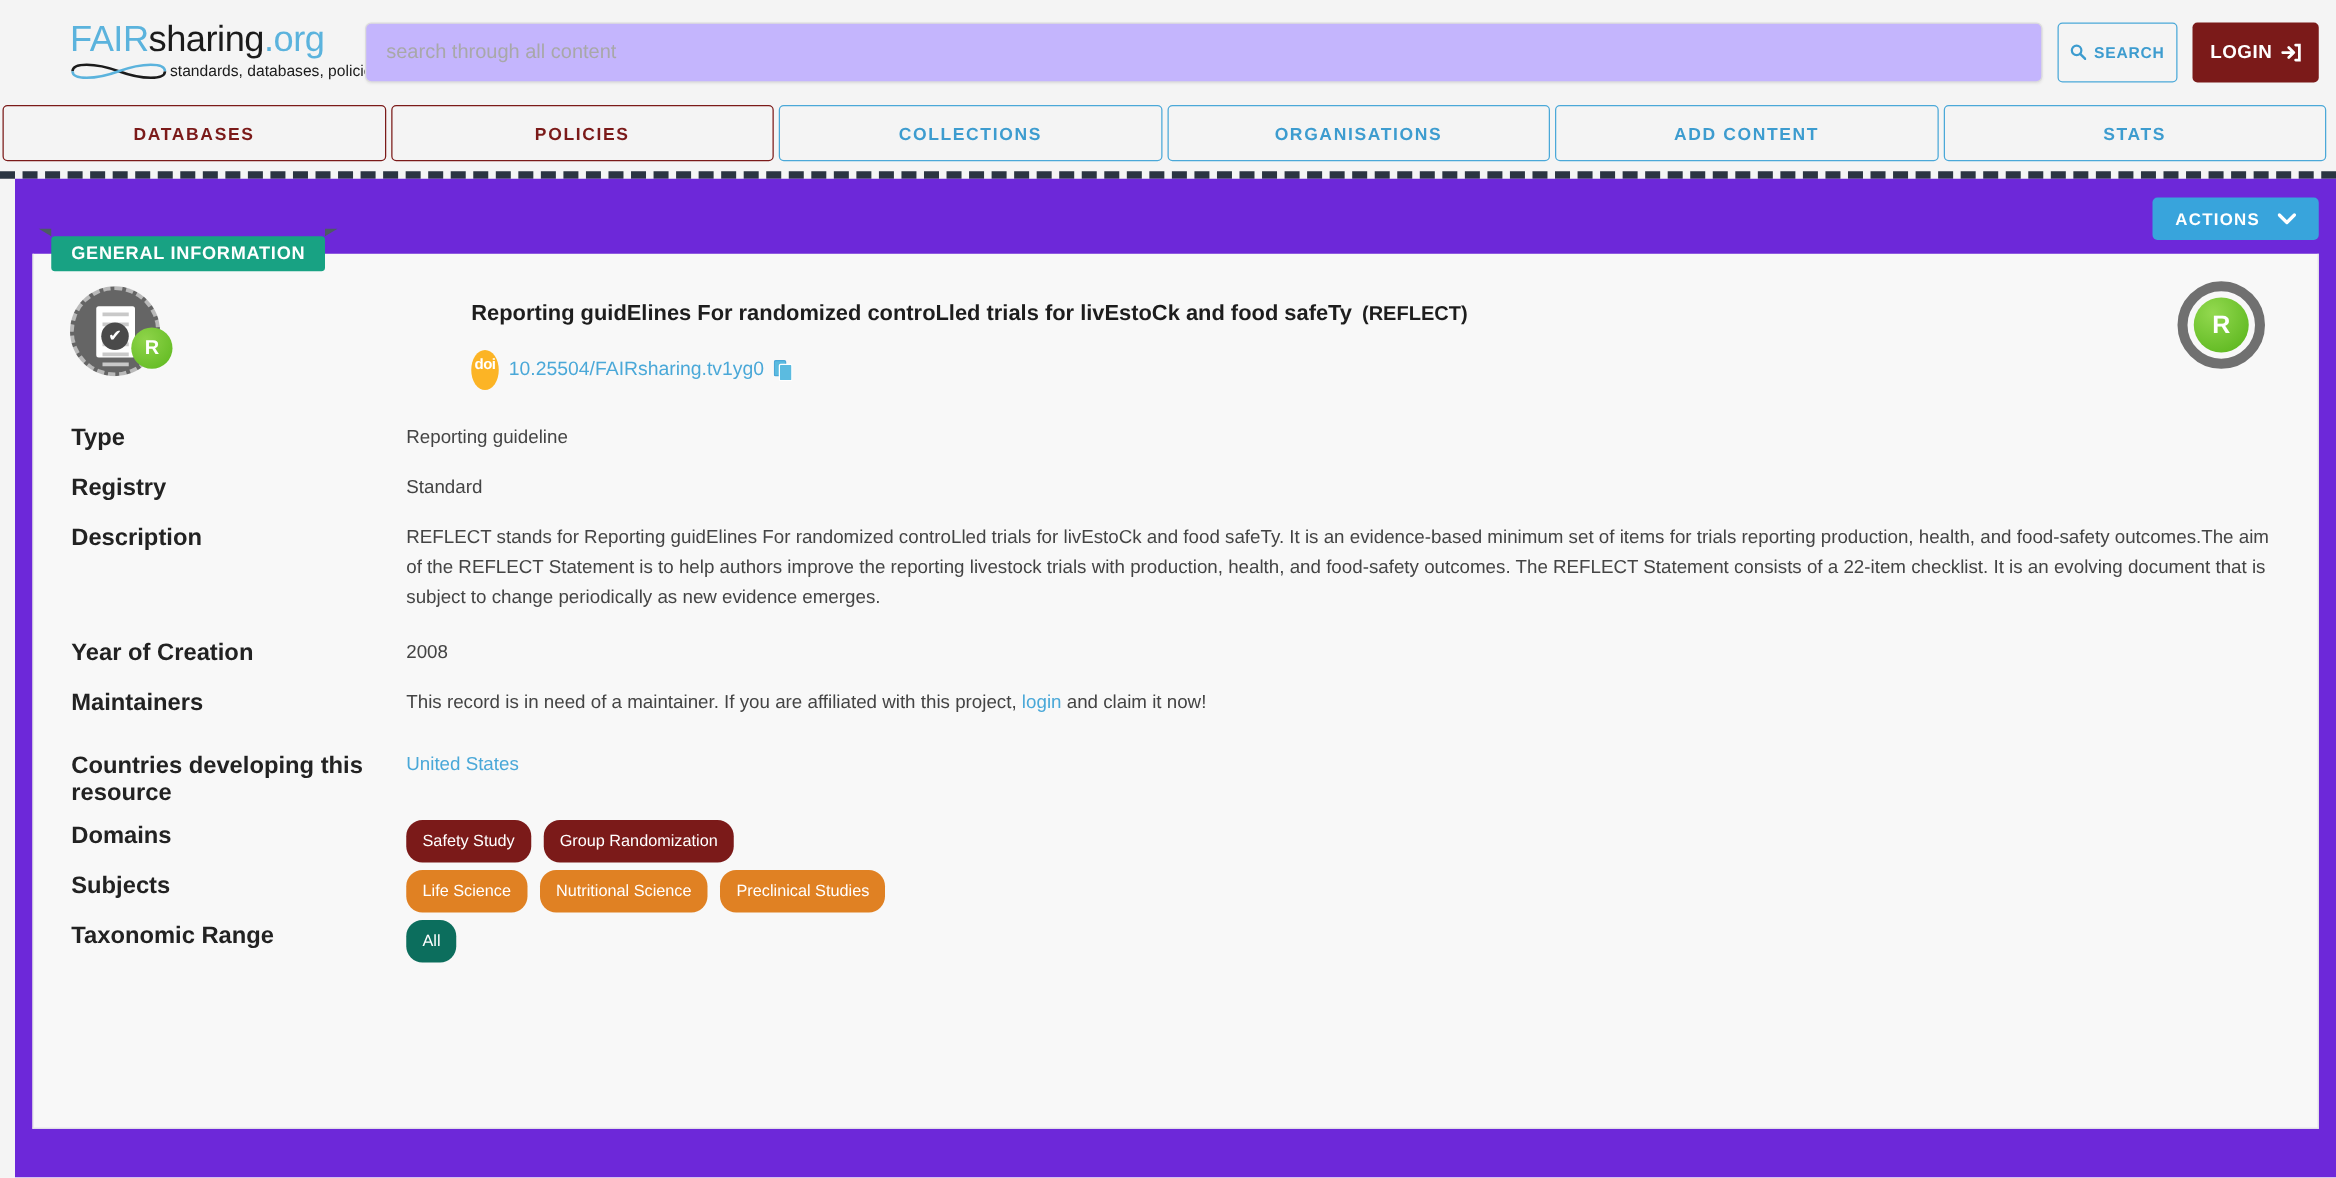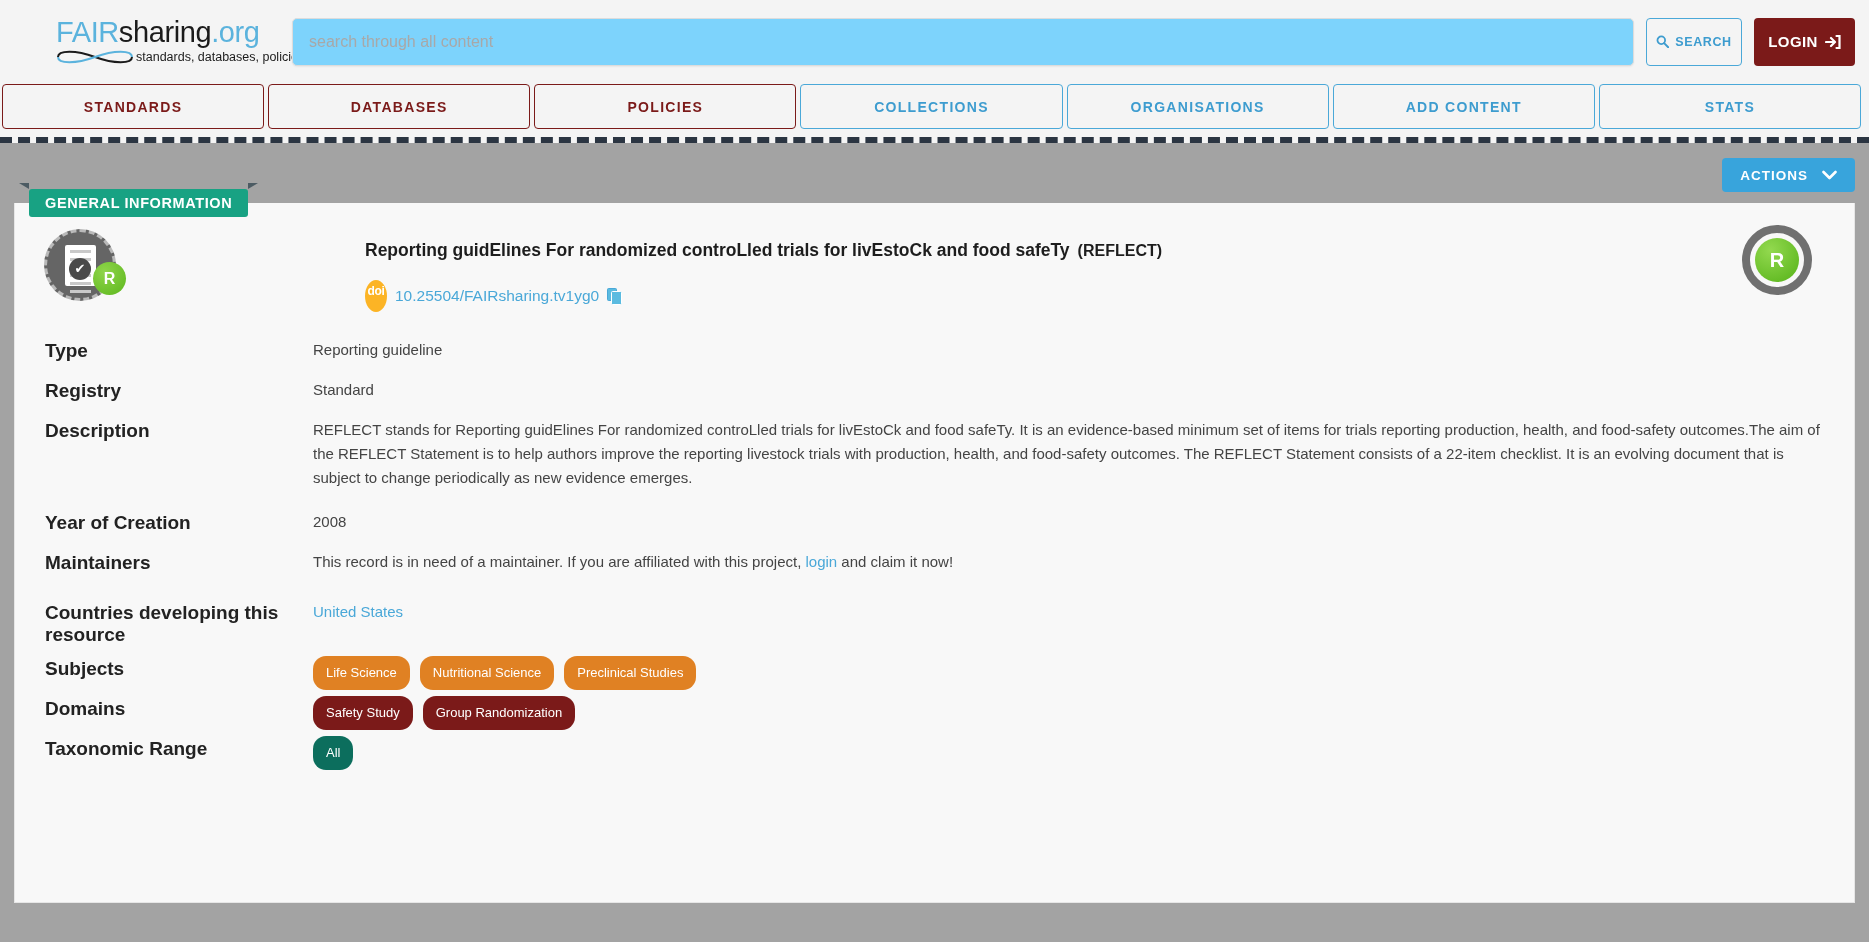--- a/index.html
+++ b/index.html
@@ -47,21 +47,21 @@
     white-space: nowrap;
     margin-left: 2px;
   }
   .search-input {
     flex: 1 1 auto;
     height: 48px;
     margin-left: 10px;
     margin-right: 12px;
     border: 1px solid #dcdcdc;
     border-radius: 5px;
-    background: #7dd3fc;
+    background: #c4b5fd;
     font-size: 16px;
     color: #4a4a4a;
     padding: 0 16px;
     font-family: "Liberation Sans", sans-serif;
     box-shadow: 0 1px 2px rgba(0,0,0,0.06);
     outline: none;
   }
   .search-input::placeholder { color: #a8a8a8; }
   .search-button {
     flex: 0 0 96px;
@@ -129,23 +129,24 @@
   }
   .nav-sep {
     height: 6px;
     margin-top: 7px;
     border-top: 6px dashed #2b3542;
     background: linear-gradient(#ffffff, #ffffff);
   }
 
   
   .content-wrap {
-    background: #a3a3a3;
+    background: #6d28d9;
     height: calc(942px - 83px - 47px - 13px);
     padding-top: 10px;
+    margin-left: 12px;
   }
   .actions-row {
     display: flex;
     justify-content: flex-end;
     padding-right: 14px;
     height: 44px;
     align-items: center;
   }
   .actions-button {
     height: 34px;
@@ -398,23 +399,20 @@
   <div class="login-button">
     <span>LOGIN</span>
     <svg width="16" height="16" viewBox="0 0 16 16">
       <path d="M1 8 h8 M6 4 l4 4 l-4 4" fill="none" stroke="#ffffff" stroke-width="2.2" stroke-linecap="round" stroke-linejoin="round"></path>
       <path d="M11.5 2 h3 v12 h-3" fill="none" stroke="#ffffff" stroke-width="2.2" stroke-linecap="round"></path>
     </svg>
   </div>
 </div>
 
 <div class="nav">
-  <div class="nav-item">
-      <span>STANDARDS</span>
-    </div>
   <div class="nav-item">
       <span>DATABASES</span>
     </div>
   <div class="nav-item">
       <span>POLICIES</span>
     </div>
   <div class="nav-item blue">
       <span>COLLECTIONS</span>
     </div>
   <div class="nav-item blue">
@@ -520,41 +518,41 @@
         <div class="field-row">
           <div class="field-label">Countries developing this resource</div>
           <div class="field-value">
             <a>United States</a>
           </div>
         </div>
 
         <div class="spacer-sm"></div>
 
         <div class="field-row">
+          <div class="field-label">Domains</div>
+          <div class="field-value">
+            <div class="pill-wrap">
+              <span class="pill domain">Safety Study</span>
+              <span class="pill domain">Group Randomization</span>
+            </div>
+          </div>
+        </div>
+
+        <div class="field-row">
           <div class="field-label">Subjects</div>
           <div class="field-value">
             <div class="pill-wrap">
               <span class="pill subject">Life Science</span>
               <span class="pill subject">Nutritional Science</span>
               <span class="pill subject">Preclinical Studies</span>
             </div>
           </div>
         </div>
 
         <div class="field-row">
-          <div class="field-label">Domains</div>
-          <div class="field-value">
-            <div class="pill-wrap">
-              <span class="pill domain">Safety Study</span>
-              <span class="pill domain">Group Randomization</span>
-            </div>
-          </div>
-        </div>
-
-        <div class="field-row">
           <div class="field-label">Taxonomic Range</div>
           <div class="field-value">
             <div class="pill-wrap">
               <span class="pill taxon">All</span>
             </div>
           </div>
         </div>
 
       </div>
     </div>

